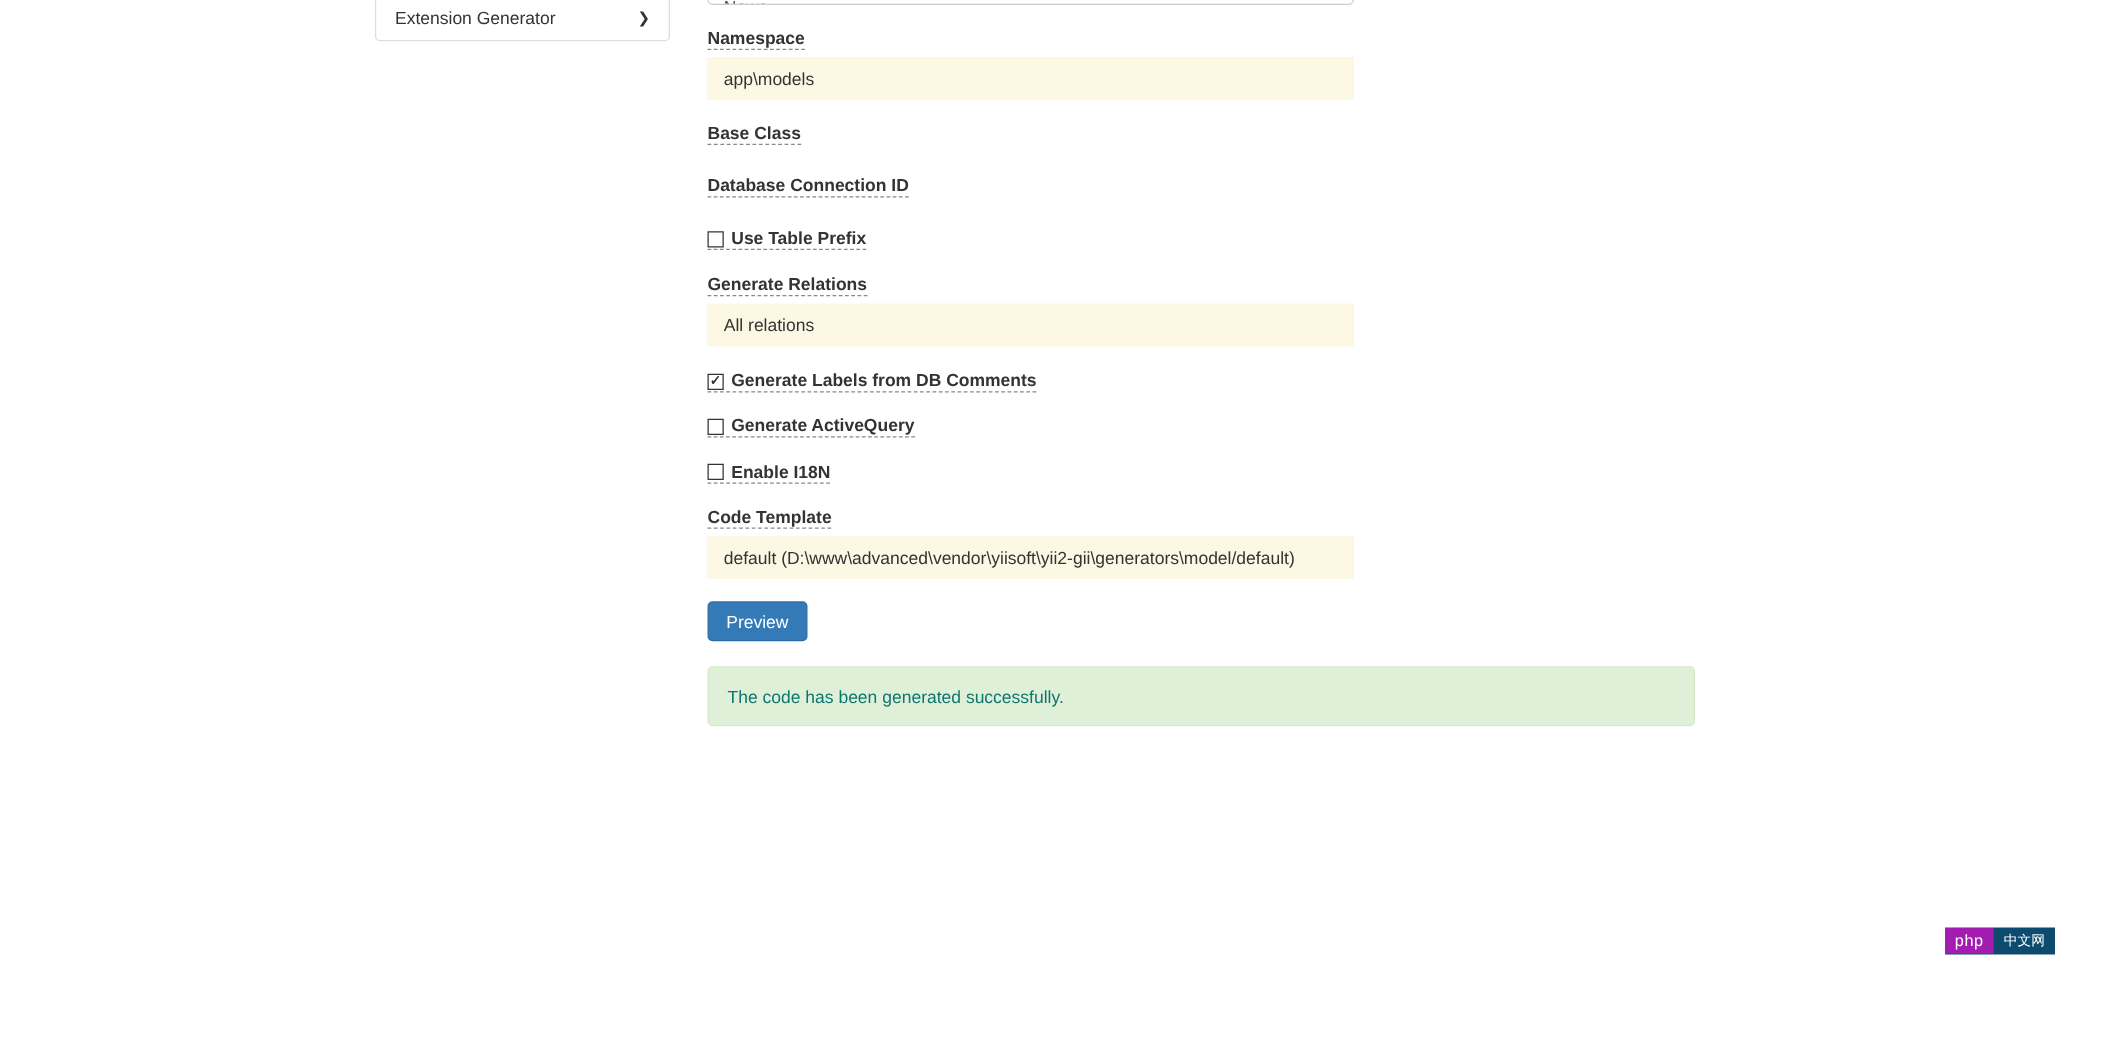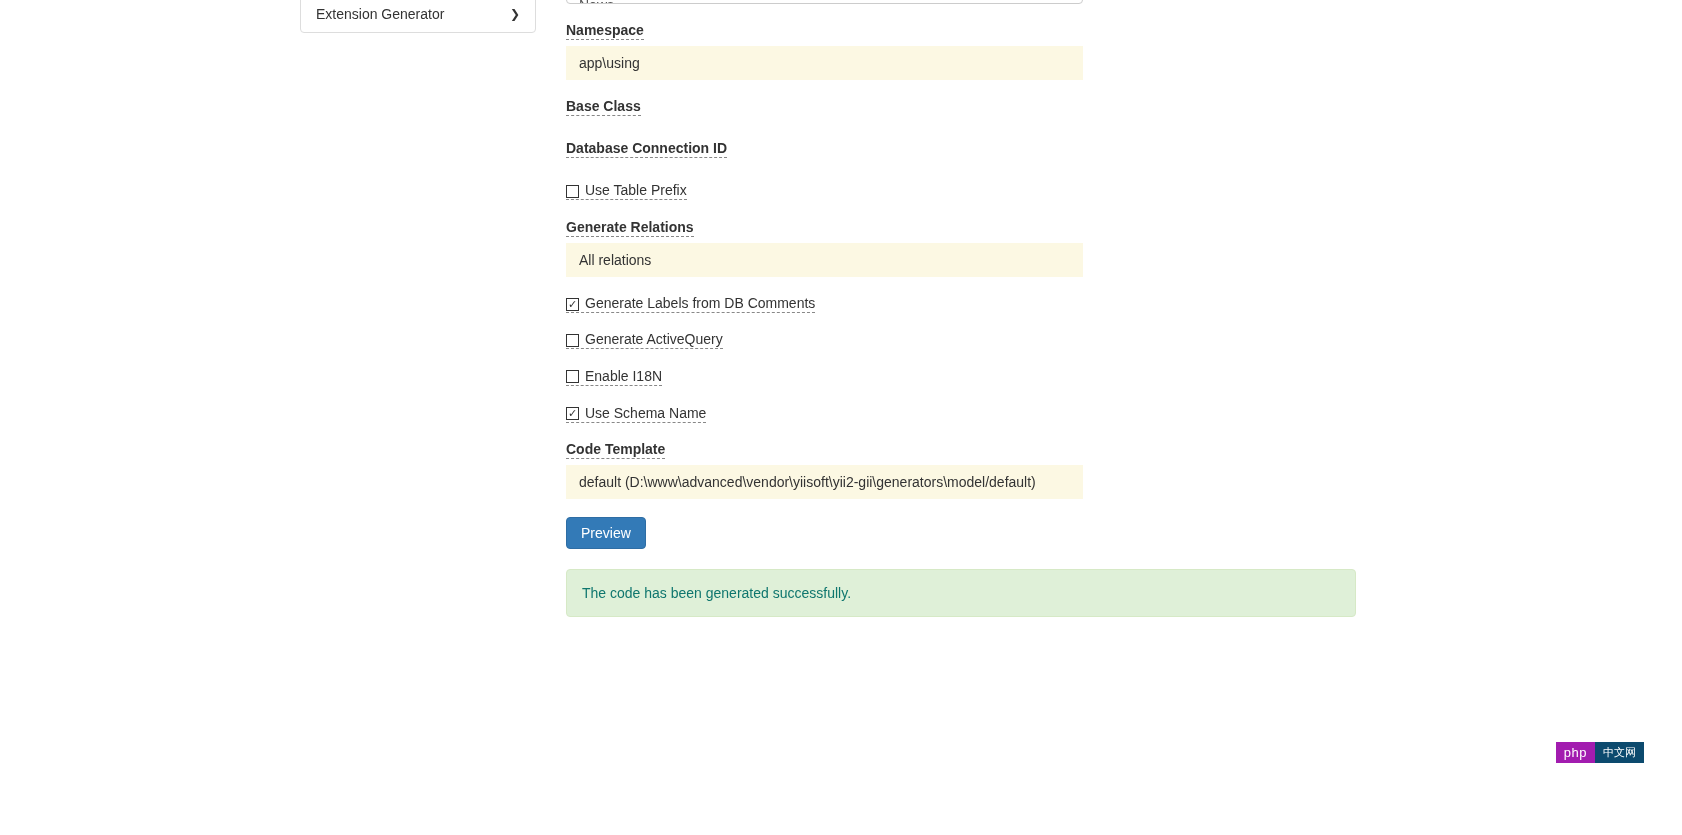--- a/index.html
+++ b/index.html
@@ -65,21 +65,21 @@
       border: 1px solid #fcf8e3;
       padding: 8px 12px;
       font-size: 14px;
       color: #333;
       display: block;
     }
     .checkbox-wrap {
       margin-bottom: 18px;
     }
     .checkbox-label {
-      font-weight: normal;
+      font-weight: bold;
       border-bottom: 1px dashed #888;
       display: inline-flex;
       align-items: center;
       gap: 6px;
       padding-bottom: 1px;
     }
     .checkbox-box {
       width: 13px;
       height: 13px;
       border: 1.5px solid #333;
@@ -170,21 +170,21 @@
 
   <div class="main">
 
     <div class="partial-input">
       <span>News</span>
     </div>
 
     <div class="form-group">
       <span class="form-label">Namespace</span>
       <div class="form-input">
-        <span>app\using</span>
+        <span>app\models</span>
       </div>
     </div>
 
     <div class="form-group">
       <span class="form-label">Base Class</span>
     </div>
 
     <div class="form-group">
       <span class="form-label">Database Connection ID</span>
     </div>
@@ -217,26 +217,20 @@
       </label>
     </div>
 
     <div class="checkbox-wrap">
       <label class="checkbox-label">
         <span class="checkbox-box"></span>
         <span>Enable I18N</span>
       </label>
     </div>
 
-    <div class="checkbox-wrap">
-      <label class="checkbox-label">
-        <span class="checkbox-box checked"></span>
-        <span>Use Schema Name</span>
-      </label>
-    </div>
 
     <div class="form-group">
       <span class="form-label">Code Template</span>
       <div class="form-input">
         <span>default (D:\www\advanced\vendor\yiisoft\yii2-gii\generators\model/default)</span>
       </div>
     </div>
 
     <button class="btn-preview">Preview</button>
 

